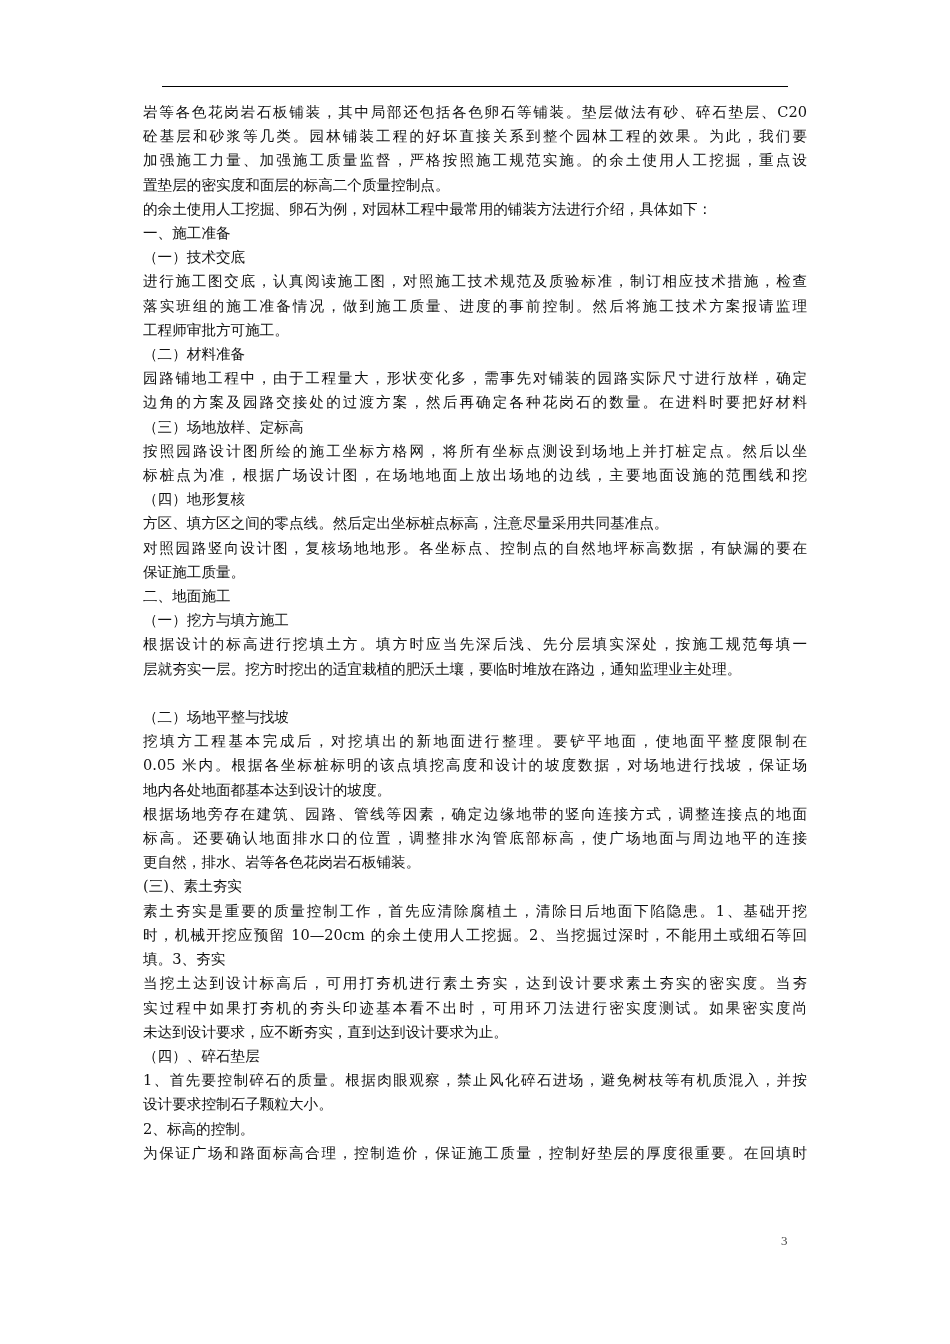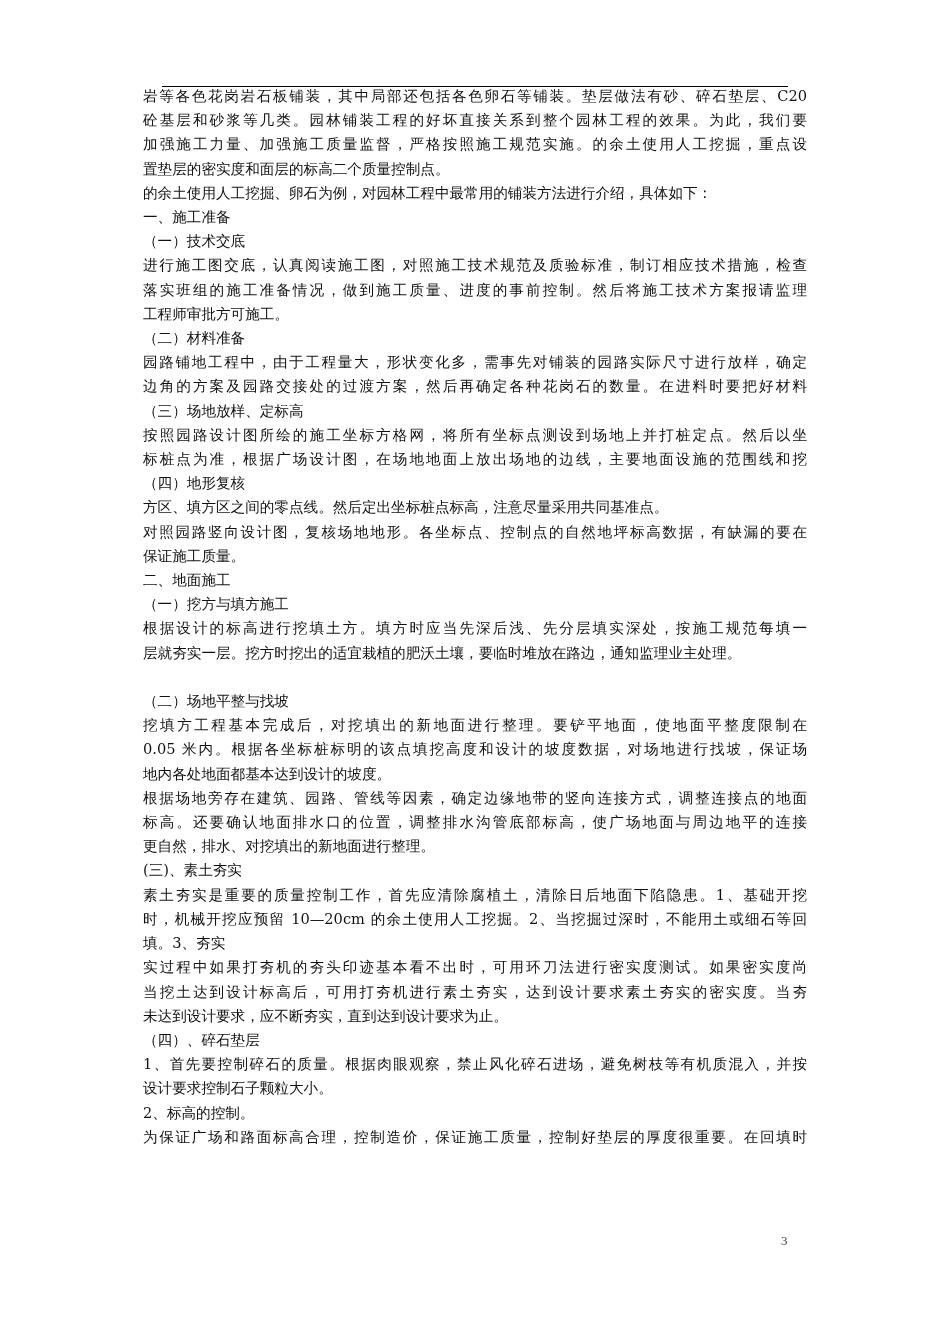--- a/index.html
+++ b/index.html
@@ -1,20 +1,20 @@
 <!DOCTYPE html>
 <html><head>
 <meta charset="utf-8">
 <style>
   html, body { margin:0; padding:0; background:#ffffff; }
   body { width:950px; height:1344px; position:relative; overflow:hidden;
          font-family:"DejaVu Serif","Liberation Serif",serif; color:#111; }
   .header-rule { position:absolute; left:162px; top:86px; width:626px; height:0;
                  border-top:1.5px solid #000; }
-  .content { position:absolute; left:143px; top:84px; width:664px; }
+  .content { position:absolute; left:143px; top:100px; width:664px; }
   .line { font-size:14.6px; line-height:24.2px; white-space:nowrap; overflow:visible;
           text-align:justify; text-align-last:justify; }
   .line.last { text-align-last:left; }
   .blank { height:24.2px; }
   .page-num { position:absolute; left:781px; top:1233px; font-size:13px; color:#444;
               font-family:"Liberation Serif",serif; }
 </style>
 </head>
 <body>
 
@@ -45,27 +45,27 @@
     <div class="line last">（一）挖方与填方施工</div>
     <div class="line">根据设计的标高进行挖填土方。填方时应当先深后浅、先分层填实深处，按施工规范每填一</div>
     <div class="line last">层就夯实一层。挖方时挖出的适宜栽植的肥沃土壤，要临时堆放在路边，通知监理业主处理。</div>
     <div class="blank"></div>
     <div class="line last">（二）场地平整与找坡</div>
     <div class="line">挖填方工程基本完成后，对挖填出的新地面进行整理。要铲平地面，使地面平整度限制在</div>
     <div class="line">0.05 米内。根据各坐标桩标明的该点填挖高度和设计的坡度数据，对场地进行找坡，保证场</div>
     <div class="line last">地内各处地面都基本达到设计的坡度。</div>
     <div class="line">根据场地旁存在建筑、园路、管线等因素，确定边缘地带的竖向连接方式，调整连接点的地面</div>
     <div class="line">标高。还要确认地面排水口的位置，调整排水沟管底部标高，使广场地面与周边地平的连接</div>
-    <div class="line last">更自然，排水、对挖填出的新地面进行整理。</div>
+    <div class="line last">更自然，排水、岩等各色花岗岩石板铺装。</div>
     <div class="line last">(三)、素土夯实</div>
     <div class="line">素土夯实是重要的质量控制工作，首先应清除腐植土，清除日后地面下陷隐患。1、基础开挖</div>
     <div class="line">时，机械开挖应预留 10—20cm 的余土使用人工挖掘。2、当挖掘过深时，不能用土或细石等回</div>
     <div class="line last">填。3、夯实</div>
+    <div class="line">当挖土达到设计标高后，可用打夯机进行素土夯实，达到设计要求素土夯实的密实度。当夯</div>
     <div class="line">实过程中如果打夯机的夯头印迹基本看不出时，可用环刀法进行密实度测试。如果密实度尚</div>
-    <div class="line">当挖土达到设计标高后，可用打夯机进行素土夯实，达到设计要求素土夯实的密实度。当夯</div>
     <div class="line last">未达到设计要求，应不断夯实，直到达到设计要求为止。</div>
     <div class="line last">（四）、碎石垫层</div>
     <div class="line">1、首先要控制碎石的质量。根据肉眼观察，禁止风化碎石进场，避免树枝等有机质混入，并按</div>
     <div class="line last">设计要求控制石子颗粒大小。</div>
     <div class="line last">2、标高的控制。</div>
     <div class="line">为保证广场和路面标高合理，控制造价，保证施工质量，控制好垫层的厚度很重要。在回填时</div>
   </div>
 
 <div class="page-num">3</div>
 

